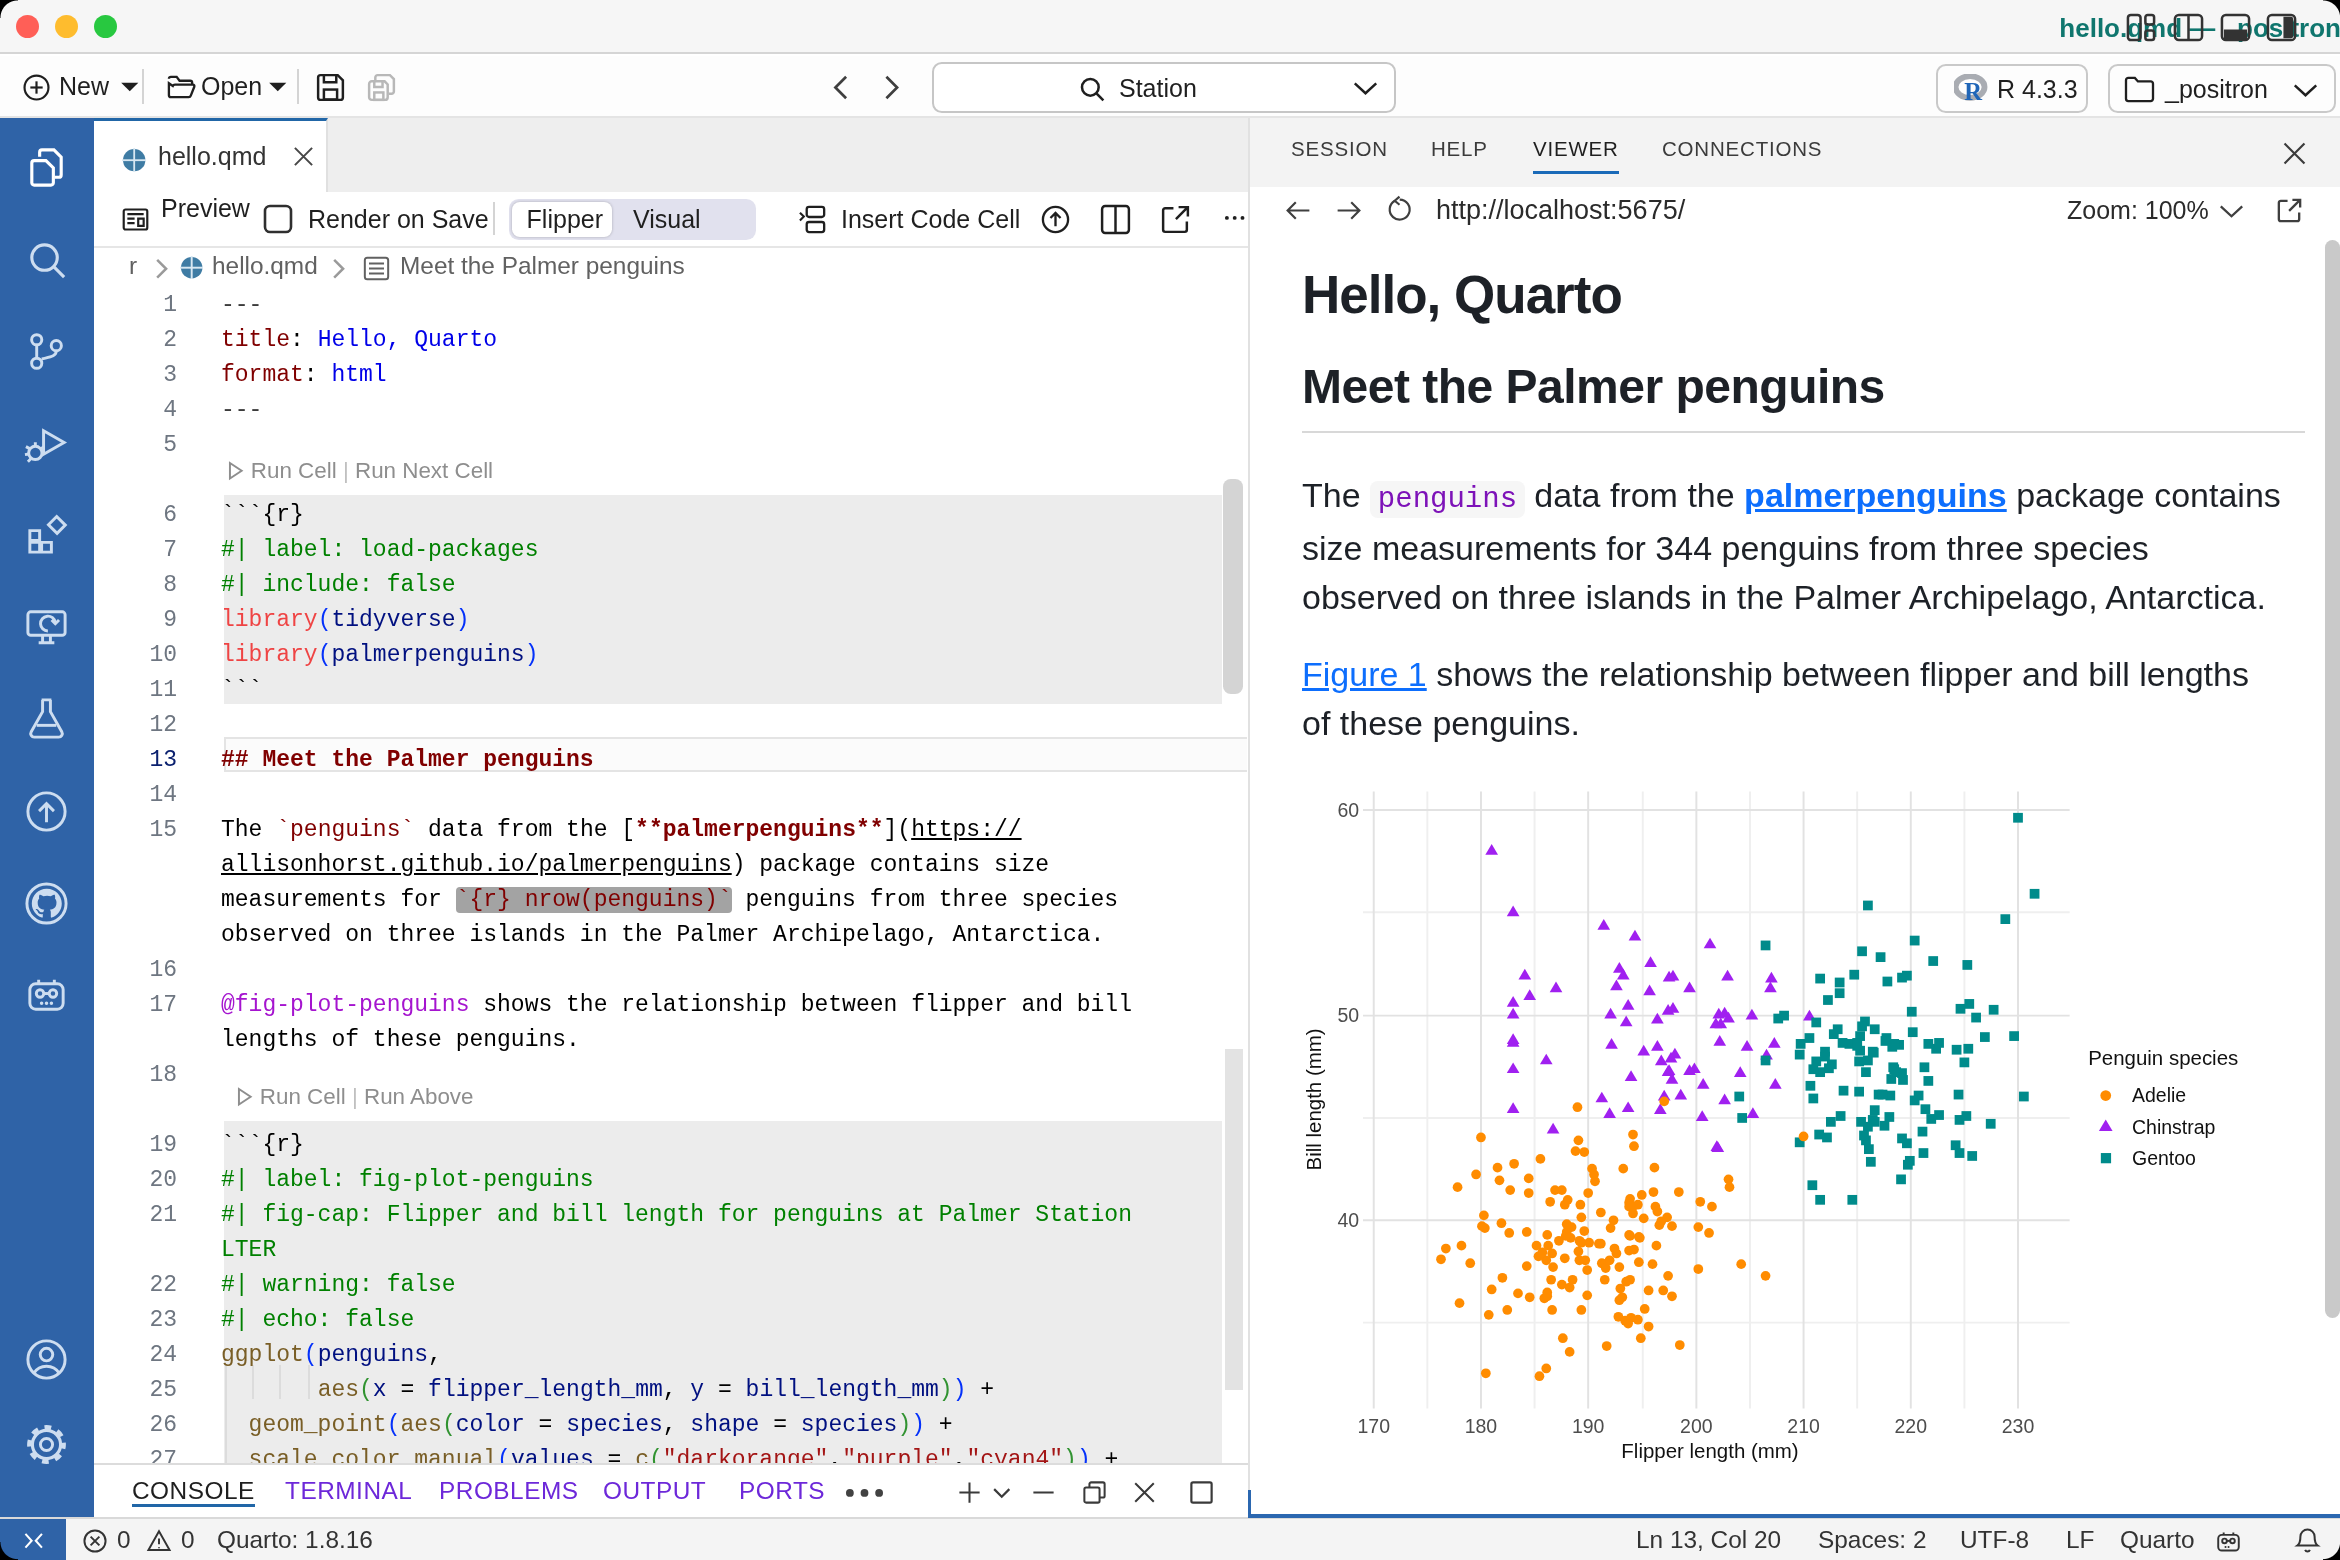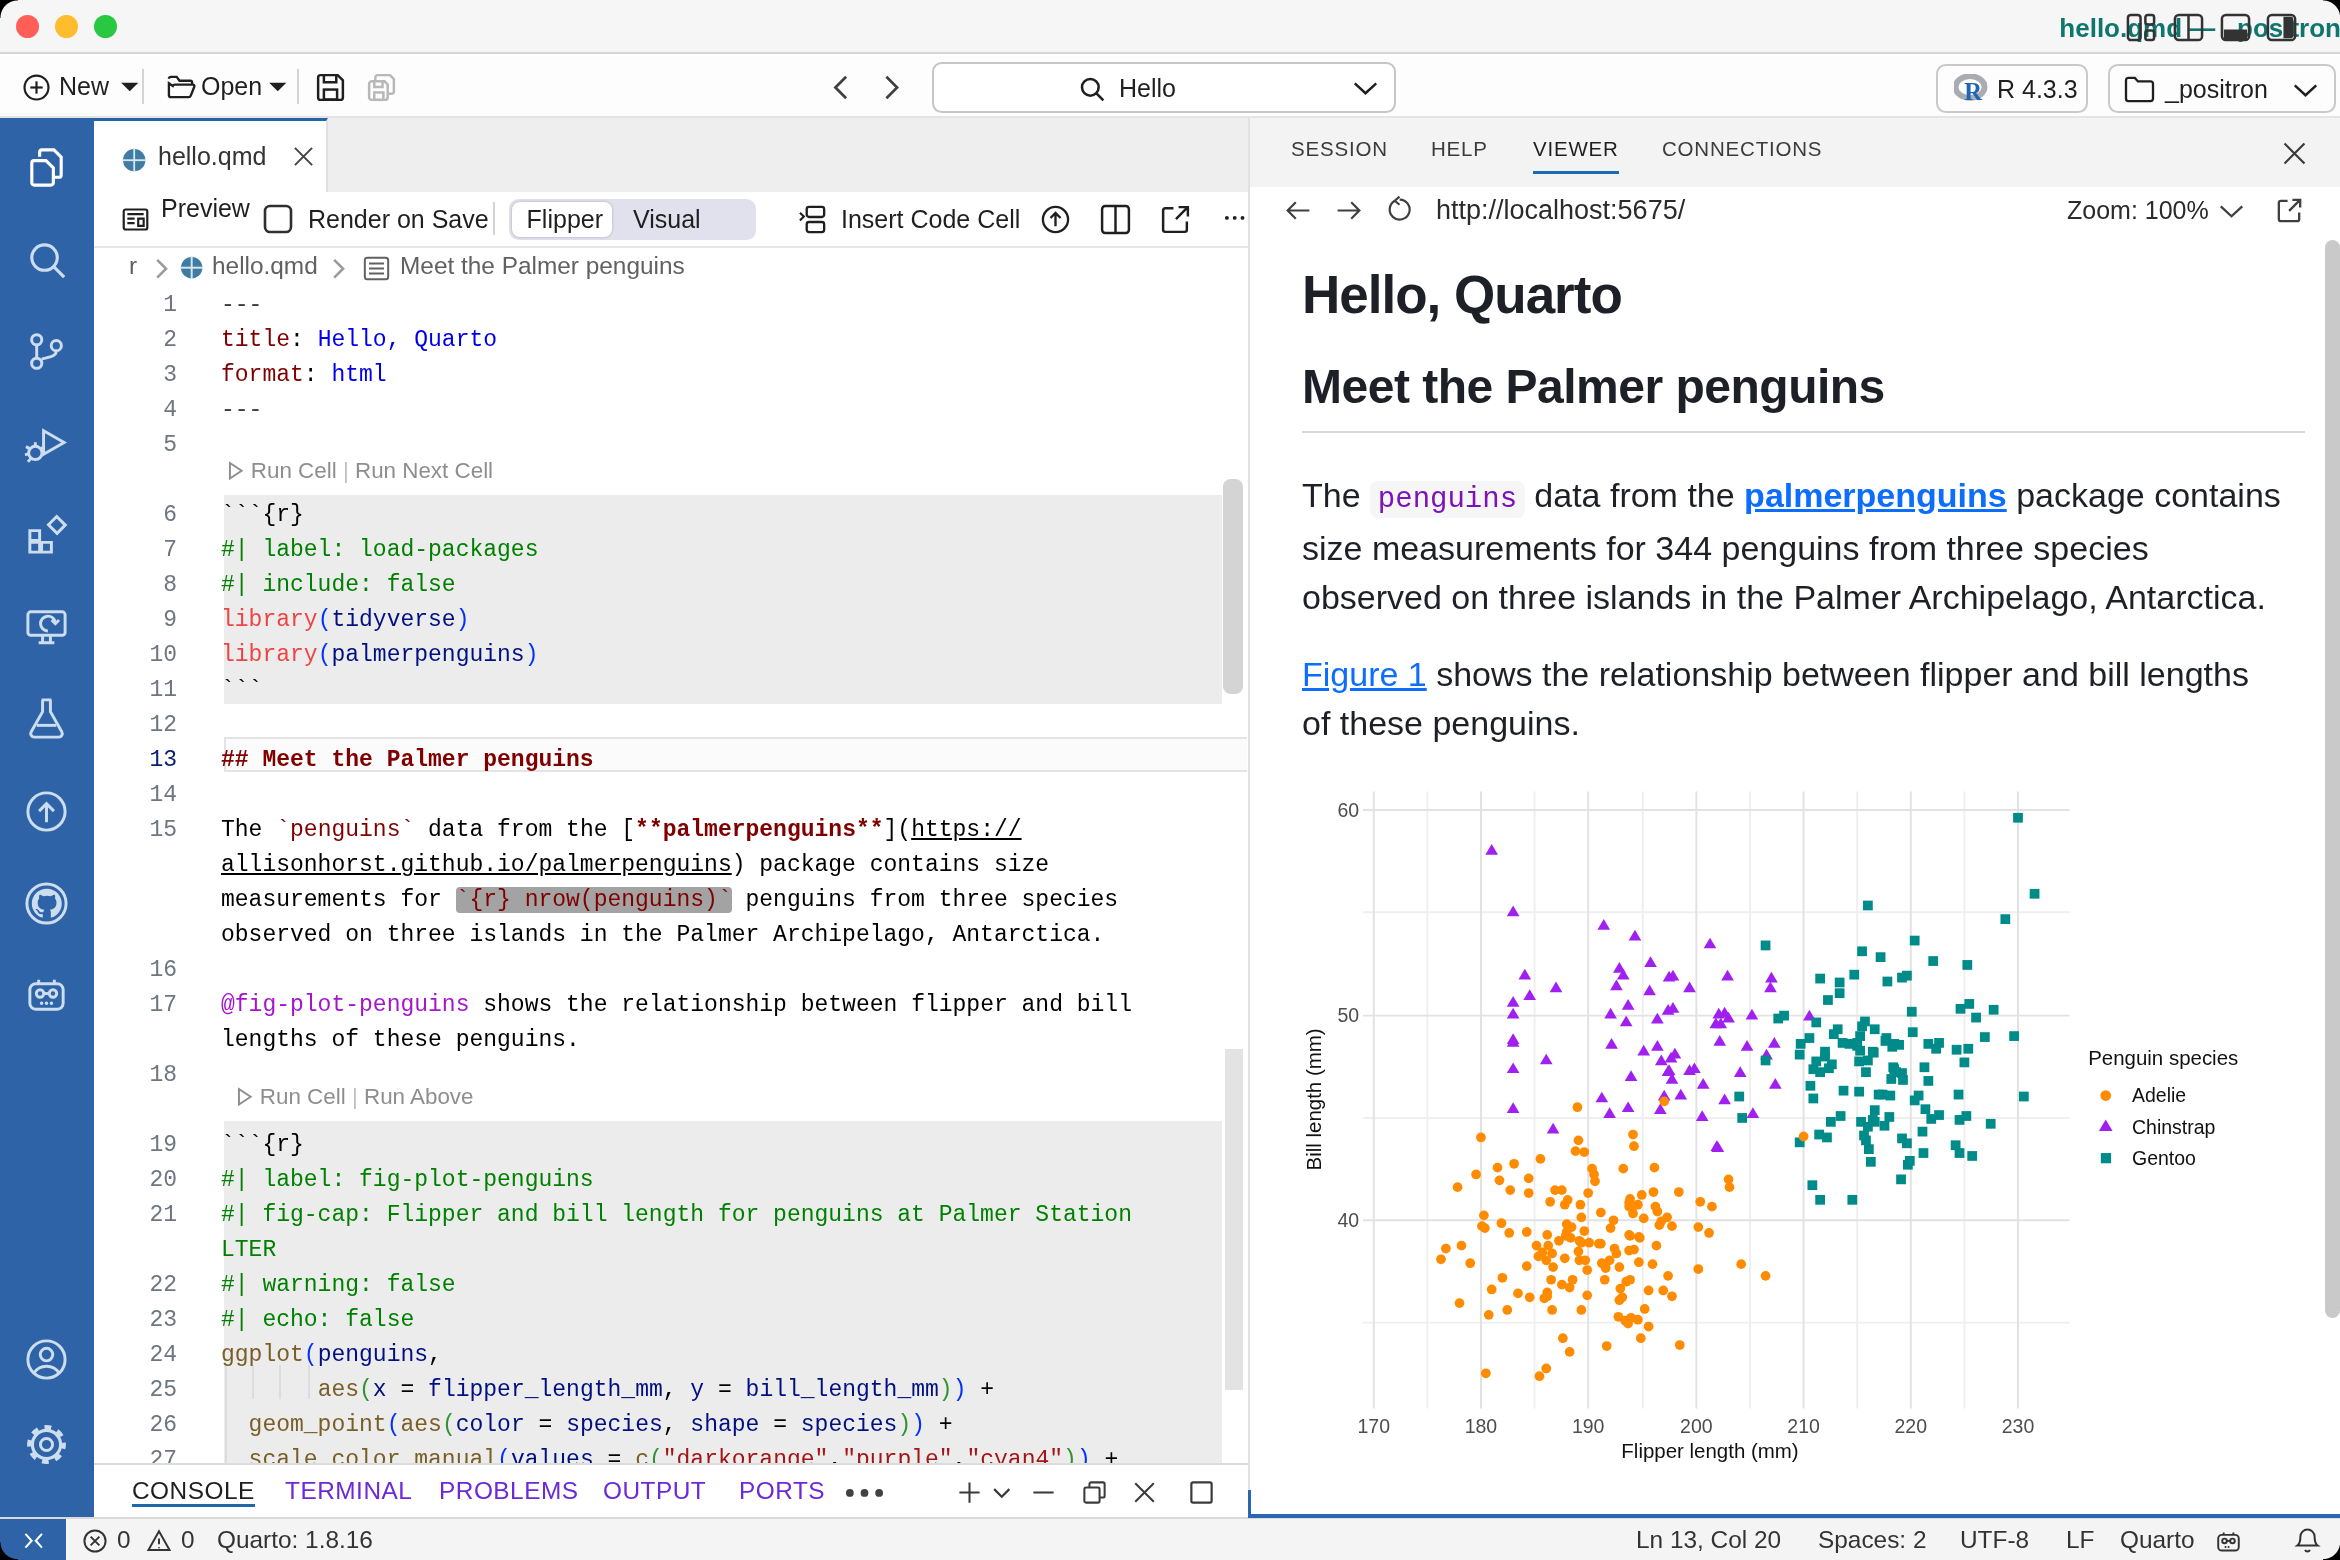--- a/index.html
+++ b/index.html
@@ -131,21 +131,21 @@
       <path d="M9 1L3 7l6 6"></path>
     </svg>
   <svg class="abs" style="left:881px;top:18.5px" width="21.5" height="25" viewBox="0 0 12 14" fill="none" stroke="#3f3f3f" stroke-width="1.5">
       <path d="M3 1l6 6-6 6"></path>
     </svg>
   <div id="searchbox">
     <svg class="abs" style="left:144px;top:10.7px" width="29" height="29" viewBox="0 0 16 16" fill="none" stroke="#1f1f1f" stroke-width="1.4">
         <circle cx="6.8" cy="6.8" r="4.6"></circle>
         <line x1="10.3" y1="10.3" x2="14" y2="14"></line>
       </svg>
-    <div class="abs tbtxt" style="left:185px;top:9.8px">Hello</div>
+    <div class="abs tbtxt" style="left:185px;top:9.8px">Station</div>
     <svg class="abs" style="left:419px;top:17.6px" width="25" height="15.6" viewBox="0 0 14 8" fill="none" stroke="#1f1f1f" stroke-width="1.4">
         <path d="M1 1l6 5.5L13 1"></path>
       </svg>
   </div>
   <div class="rbtn" style="left:1936px;width:152px">
     <svg class="abs" style="left:15.6px;top:7.8px" width="35" height="29" viewBox="0 0 24 20">
         <ellipse cx="11" cy="9" rx="10" ry="7.5" fill="none" stroke="#a9acb2" stroke-width="4"></ellipse>
         <text x="7" y="18" font-family="Liberation Serif" font-weight="bold" font-size="17" fill="#1f65b7">R</text>
       </svg>
     <div class="abs tbtxt" style="left:59px;top:8.8px">R 4.3.3</div>

